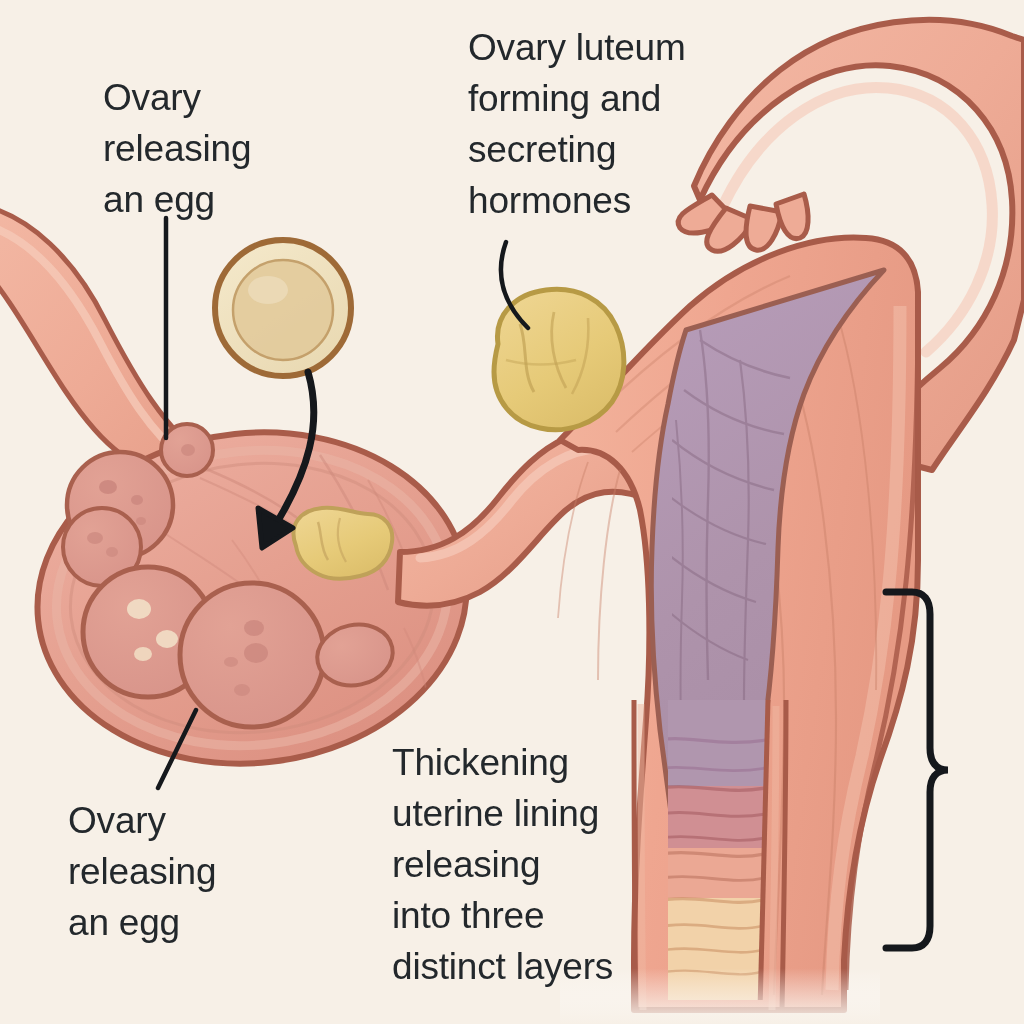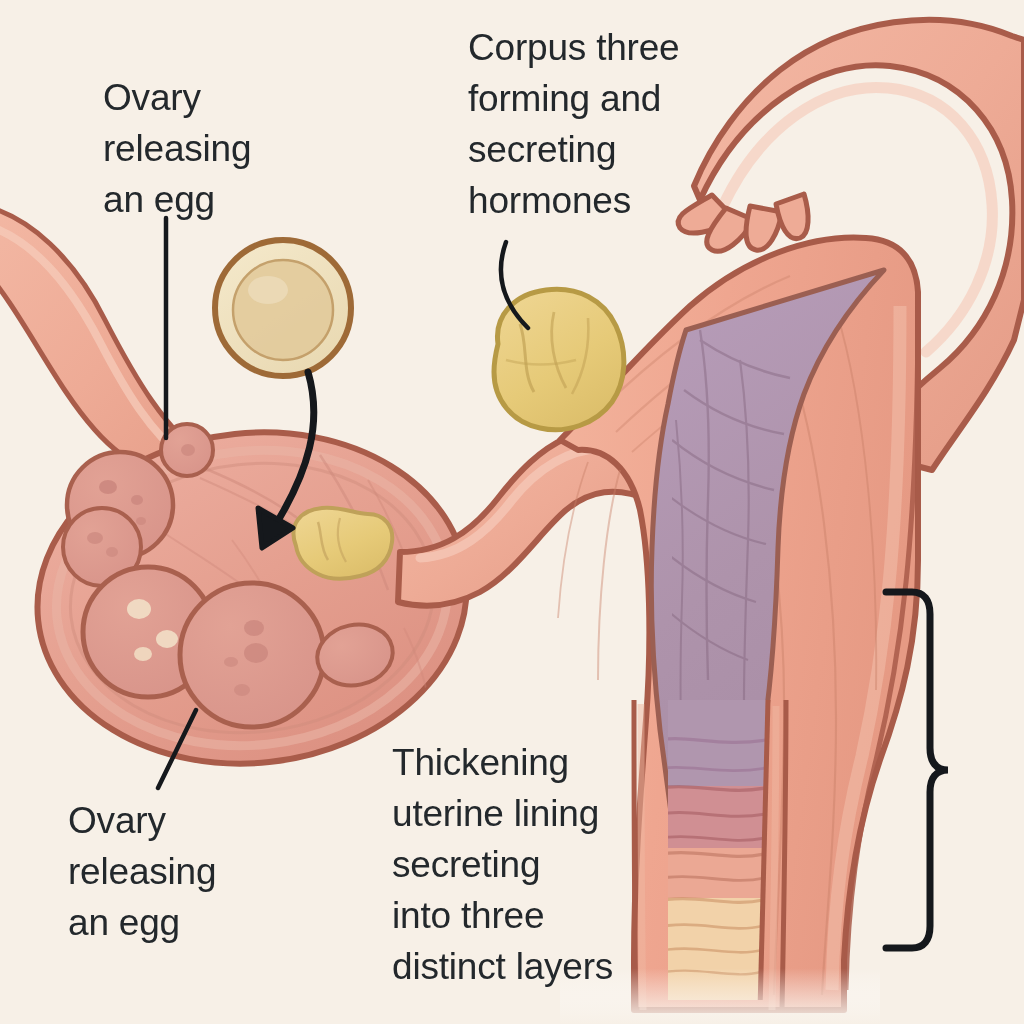--- a/index.html
+++ b/index.html
@@ -386,28 +386,28 @@
       </g>
     </g>
 
     <rect x="560" y="900" width="320" height="124" fill="url(#gFade)"></rect>
   </svg>
 
   <div class="label" id="lbl-ovary-top">Ovary
 releasing
 an egg</div>
 
-  <div class="label" id="lbl-corpus">Corpus three
+  <div class="label" id="lbl-corpus">Ovary luteum
 forming and
 secreting
 hormones</div>
 
   <div class="label" id="lbl-ovary-bottom">Ovary
 releasing
 an egg</div>
 
   <div class="label" id="lbl-lining">Thickening
 uterine lining
-secreting
+releasing
 into three
 distinct layers</div>
 
 </div>
 
 </body></html>

